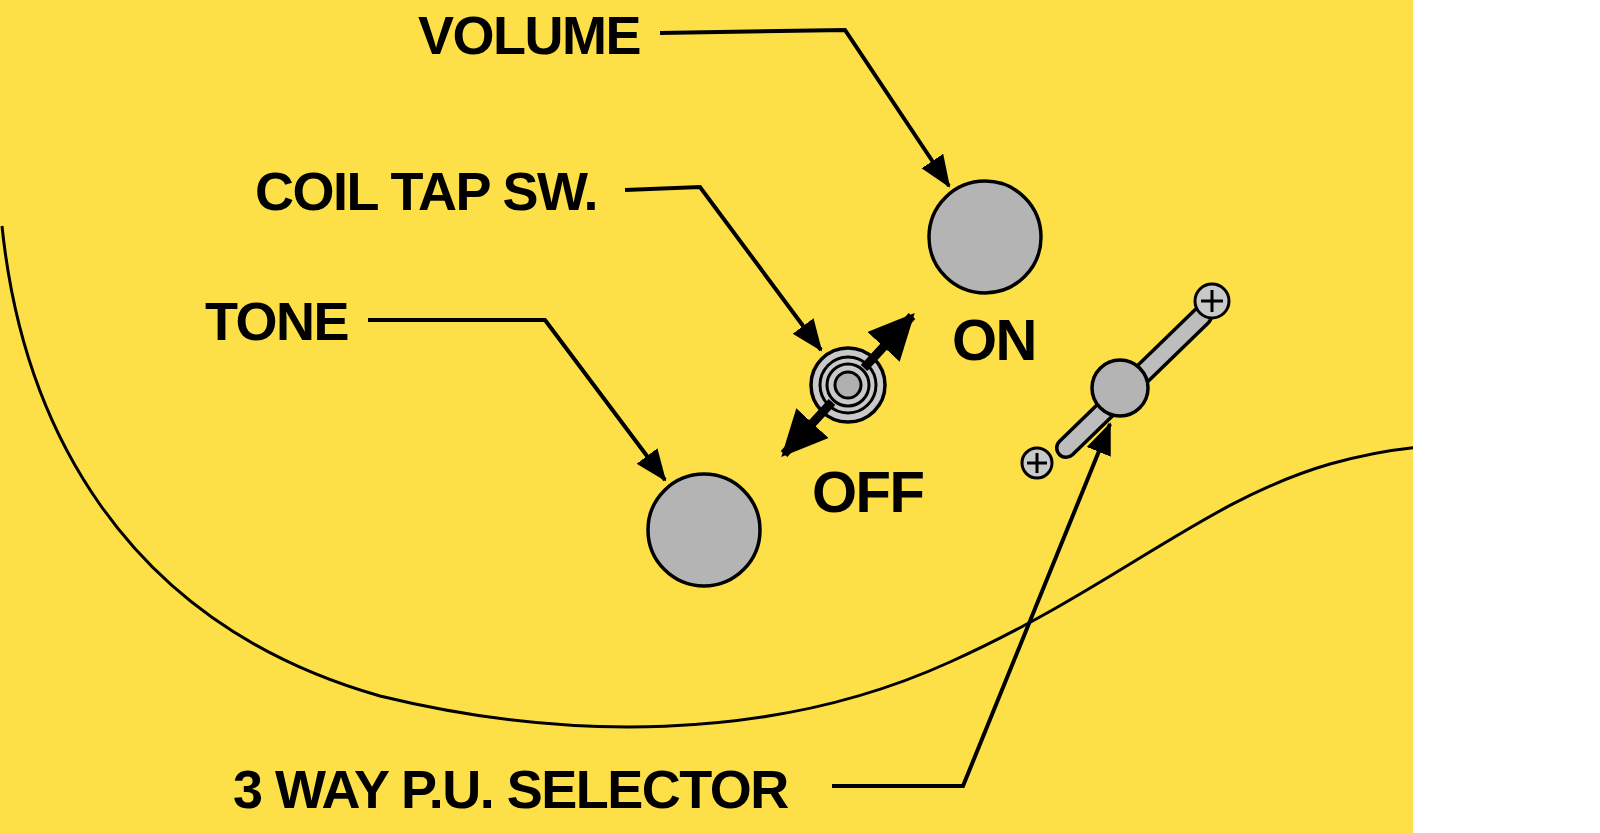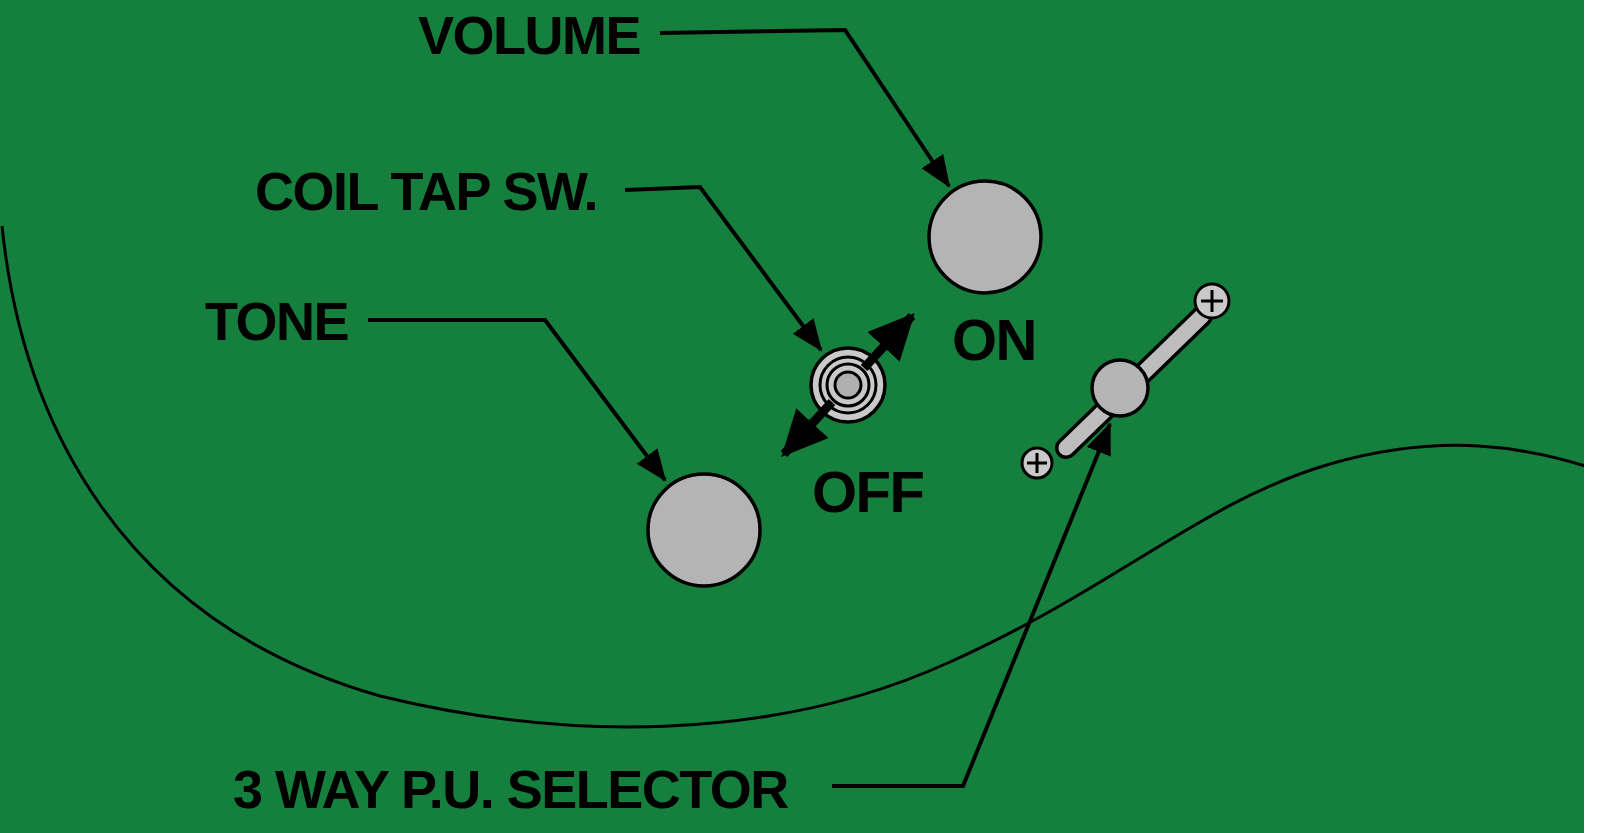--- a/index.html
+++ b/index.html
@@ -2,23 +2,23 @@
 <html><head>
 <meta charset="utf-8">
 <style>
   html, body {
     margin: 0;
     padding: 0;
     background: #ffffff;
   }
   .stage {
     position: relative;
-    width: 1584px;
+    width: 1413px;
     height: 833px;
-    background: #15803d;
+    background: #fde047;
     overflow: hidden;
   }
   svg {
     display: block;
   }
   .label-text {
     font-family: "Liberation Sans", sans-serif;
     font-weight: bold;
     letter-spacing: -1.5px;
     fill: #000000;

